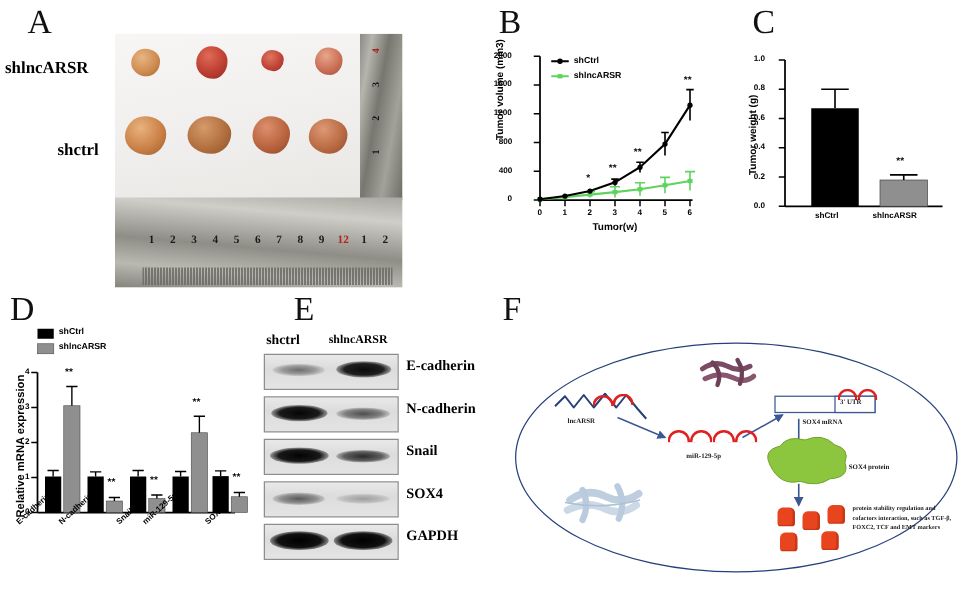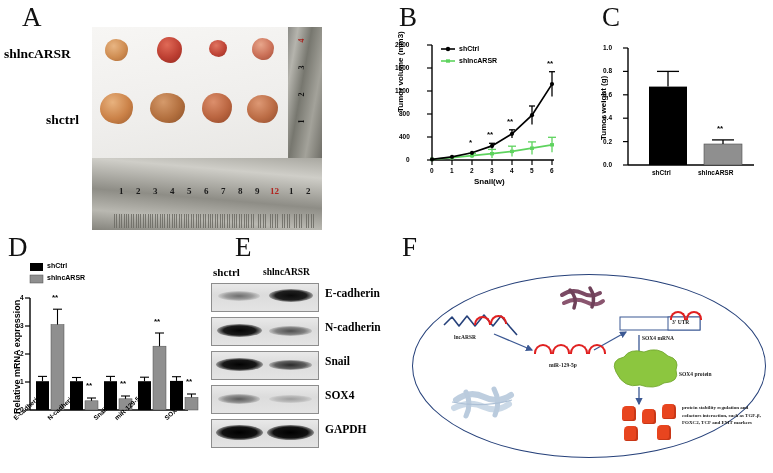--- a/index.html
+++ b/index.html
@@ -208,21 +208,21 @@
   <div class="tklab" style="left:1px;top:41px;">2000</div>
 
   <div class="tklab" style="left:36px;top:167px;">0</div>
   <div class="tklab" style="left:56px;top:167px;">1</div>
   <div class="tklab" style="left:76px;top:167px;">2</div>
   <div class="tklab" style="left:96px;top:167px;">3</div>
   <div class="tklab" style="left:116px;top:167px;">4</div>
   <div class="tklab" style="left:136px;top:167px;">5</div>
   <div class="tklab" style="left:156px;top:167px;">6</div>
 
-  <div class="axis-title" style="position:absolute;left:80px;top:177px;">Snail(w)</div>
+  <div class="axis-title" style="position:absolute;left:80px;top:177px;">Tumor(w)</div>
 
   <div class="legtxt" style="left:65px;top:45px;">shCtrl</div>
   <div class="legtxt" style="left:65px;top:57px;">shlncARSR</div>
 
   <div class="sig" style="left:75px;top:139px;">*</div>
   <div class="sig" style="left:93px;top:131px;">**</div>
   <div class="sig" style="left:113px;top:118px;">**</div>
   <div class="sig" style="left:153px;top:60px;">**</div>
 </div>
 

